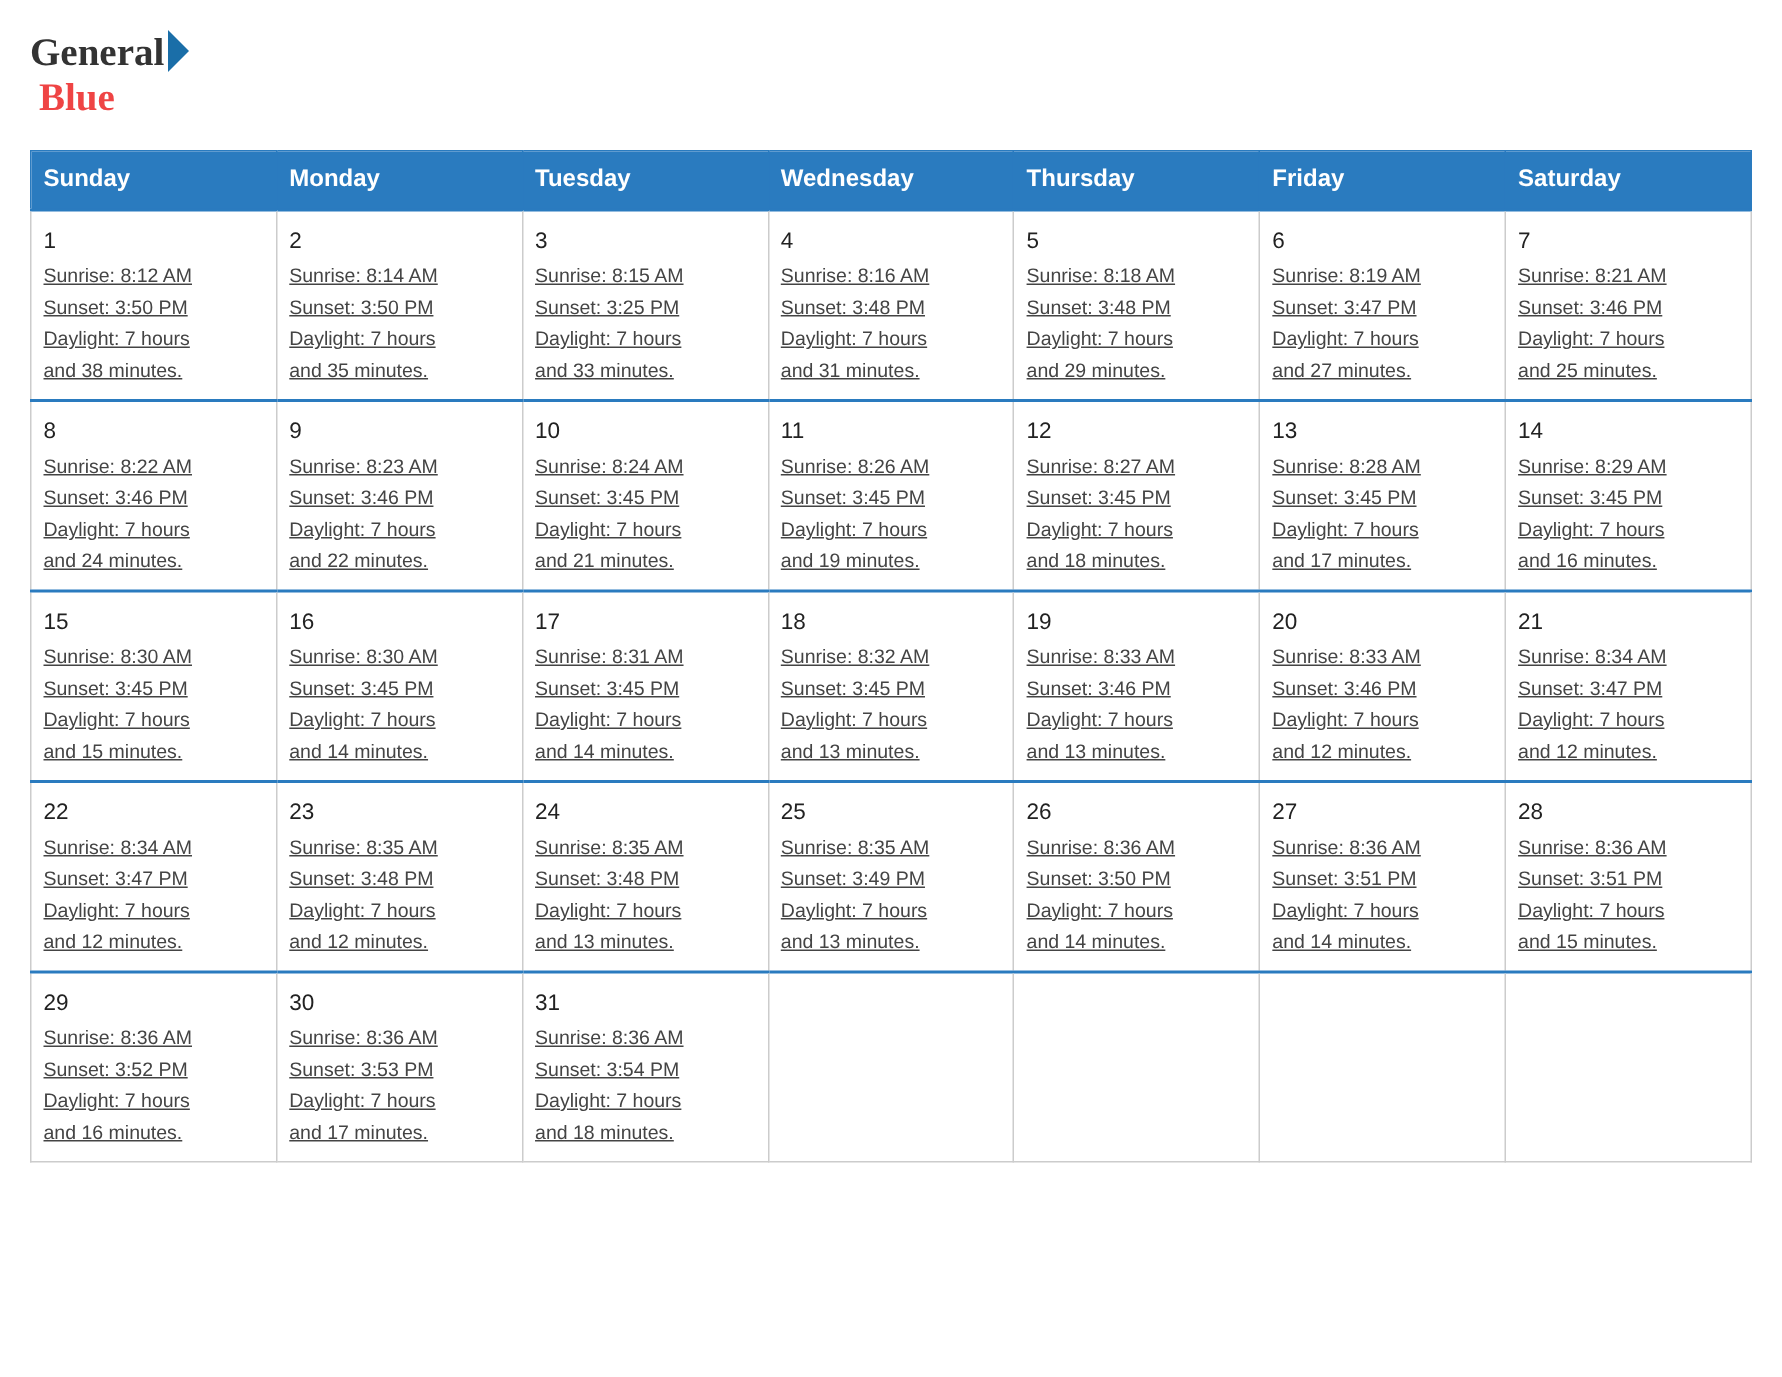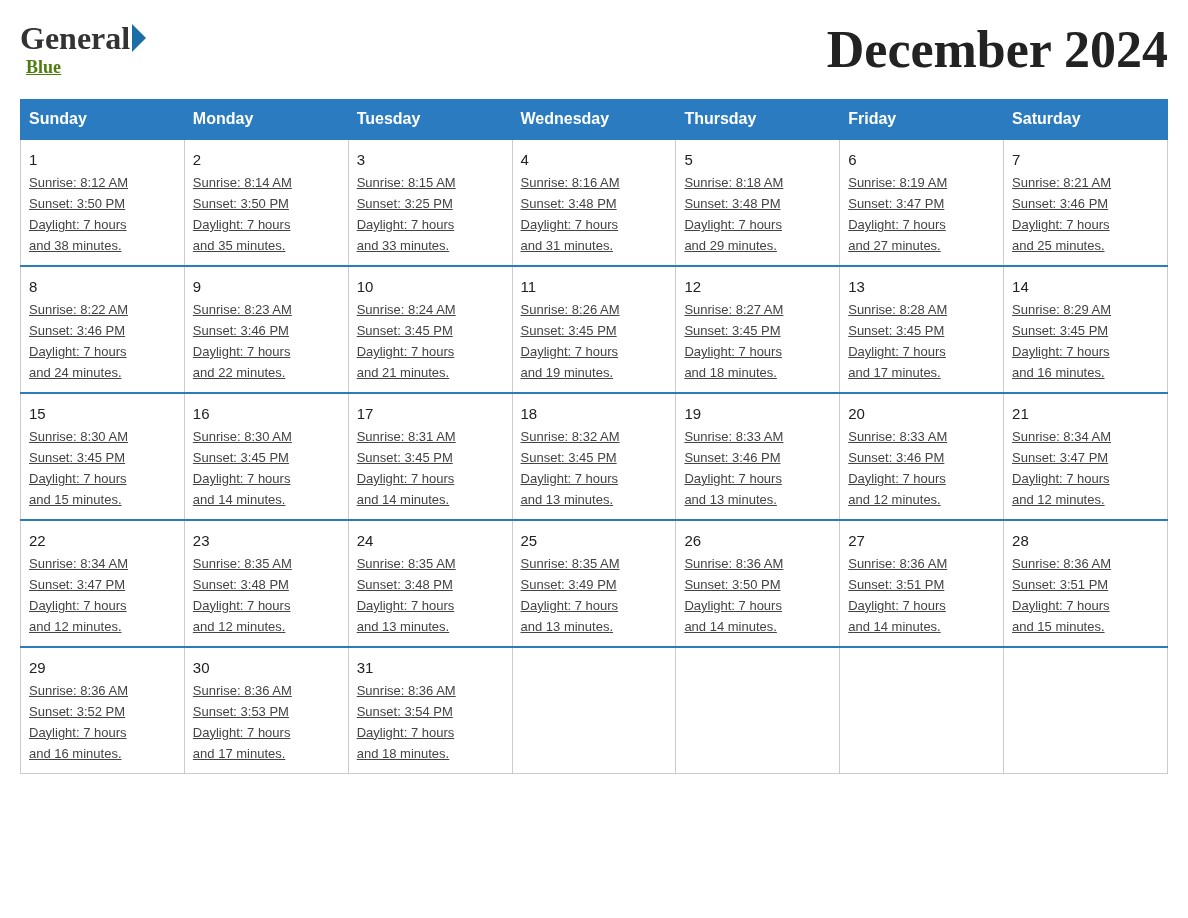--- a/index.html
+++ b/index.html
@@ -10,42 +10,41 @@
       min-height: 918px;
       padding: 20px;
     }
     .header {
       display: flex;
       justify-content: space-between;
       align-items: flex-start;
       margin-bottom: 20px;
     }
     .logo-text-general {
-      font-size: 32px;
+      font-size: 26px;
       font-weight: bold;
       color: #333;
       font-family: Georgia, serif;
     }
     .logo-arrow {
       width: 0;
       height: 0;
       border-left: 14px solid #1a6ea8;
       border-top: 14px solid transparent;
       border-bottom: 14px solid transparent;
       display: inline-block;
       margin-left: 2px;
       margin-top: -2px;
     }
     .logo-blue {
-      font-size: 18px;
-      font-weight: bold;
-      color: #4d7c0f;
+      font-size: 26px;
+      font-weight: bold;
+      color: #ef4444;
       font-family: Georgia, serif;
       margin-left: 4px;
-      text-decoration: underline;
     }
     .logo-row {
       display: flex;
       align-items: center;
     }
     .logo-second-row {
       margin-left: 2px;
     }
     .title-area {
       text-align: right;
@@ -113,21 +112,20 @@
   <div class="logo-wrapper">
     <div class="logo-row">
       <span class="logo-text-general">General</span>
       <span class="logo-arrow"></span>
     </div>
     <div class="logo-second-row">
       <span class="logo-blue">Blue</span>
     </div>
   </div>
   <div class="title-area">
-    <div class="month-title">December 2024</div>
   </div>
 </div>
 
 <table>
   <thead>
     <tr>
     <th>Sunday</th>
         <th>Monday</th>
         <th>Tuesday</th>
         <th>Wednesday</th>

